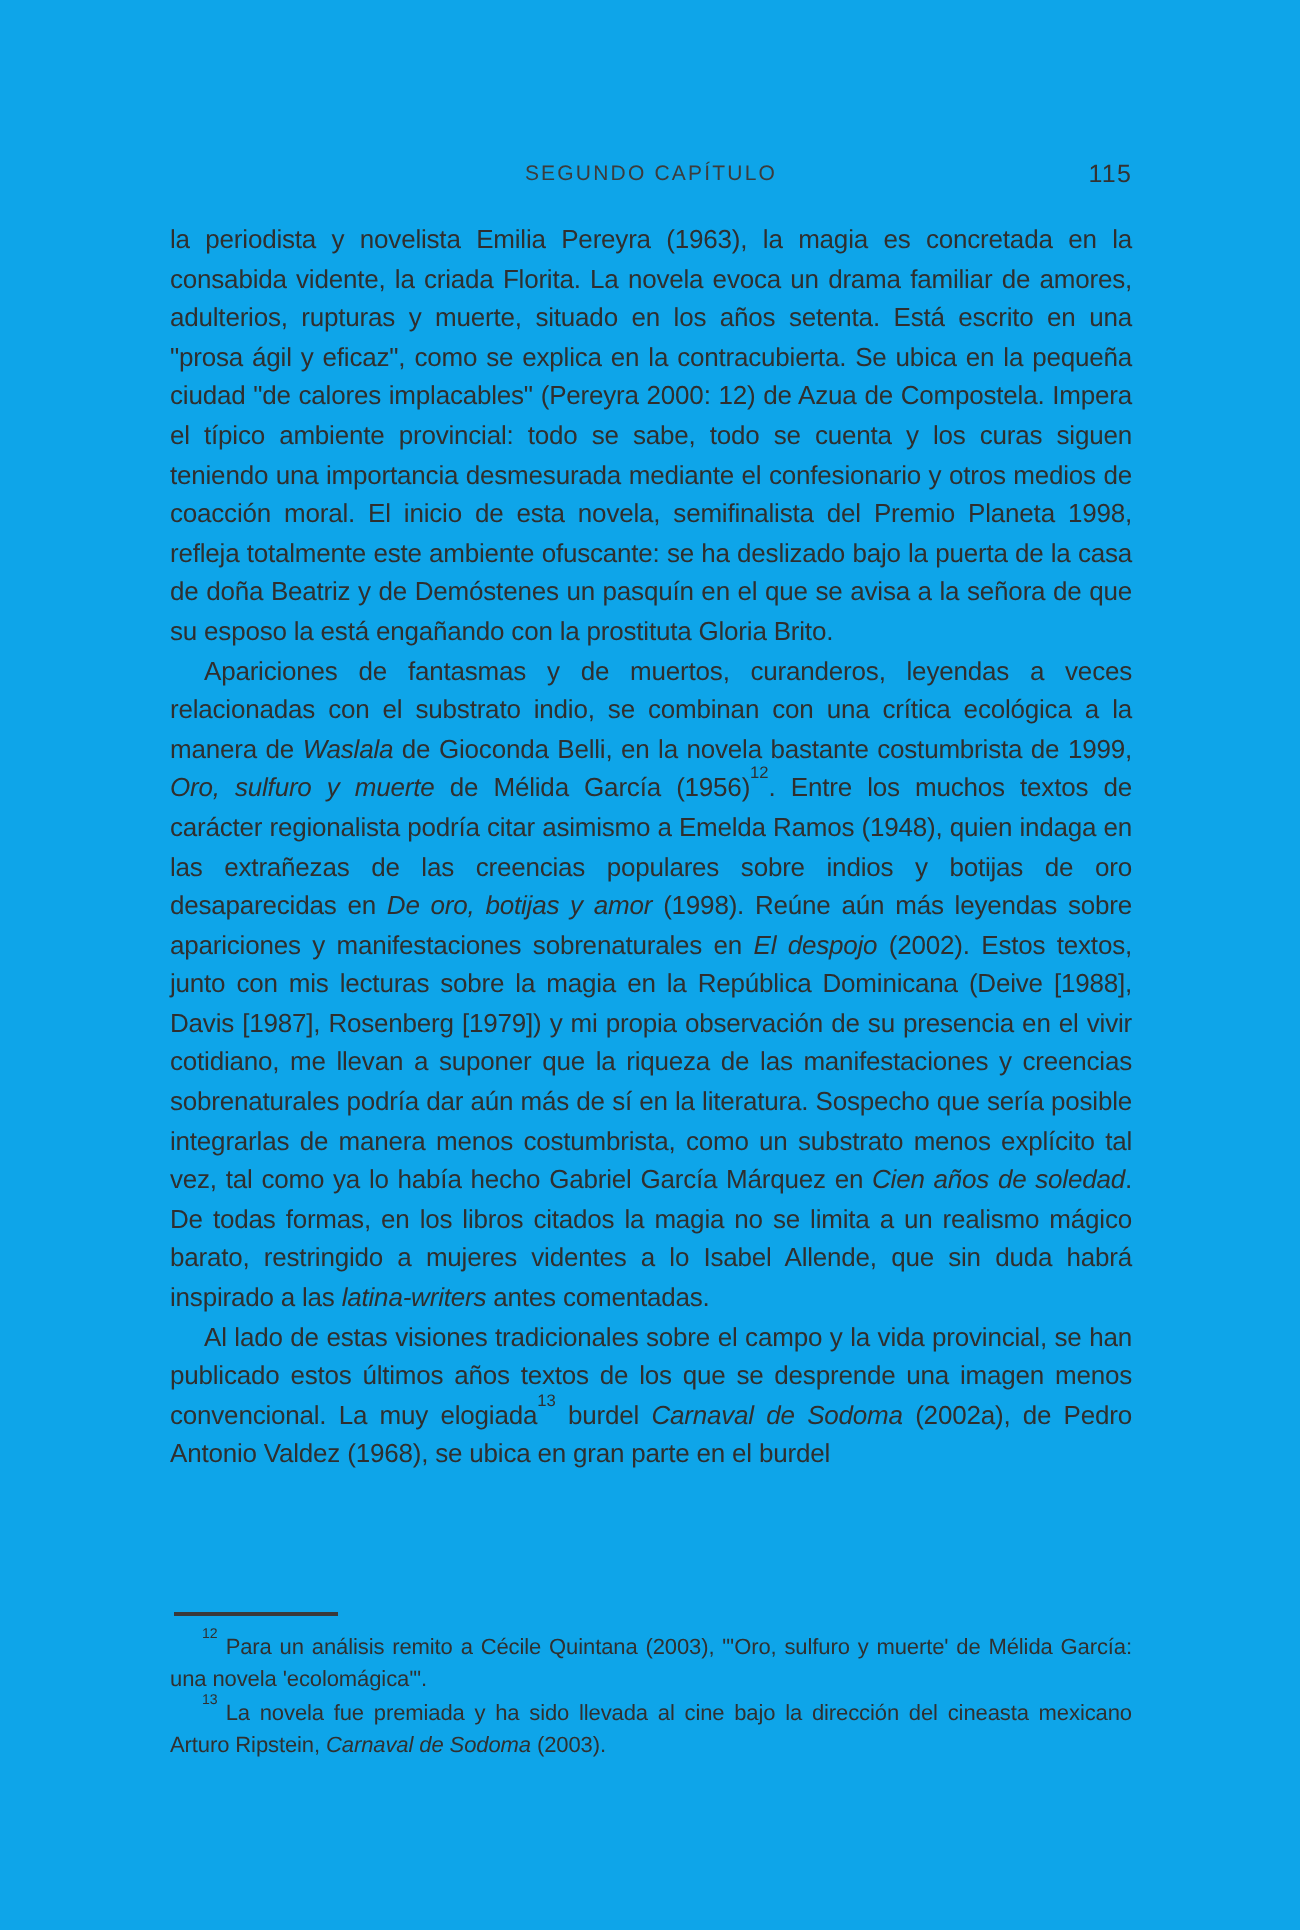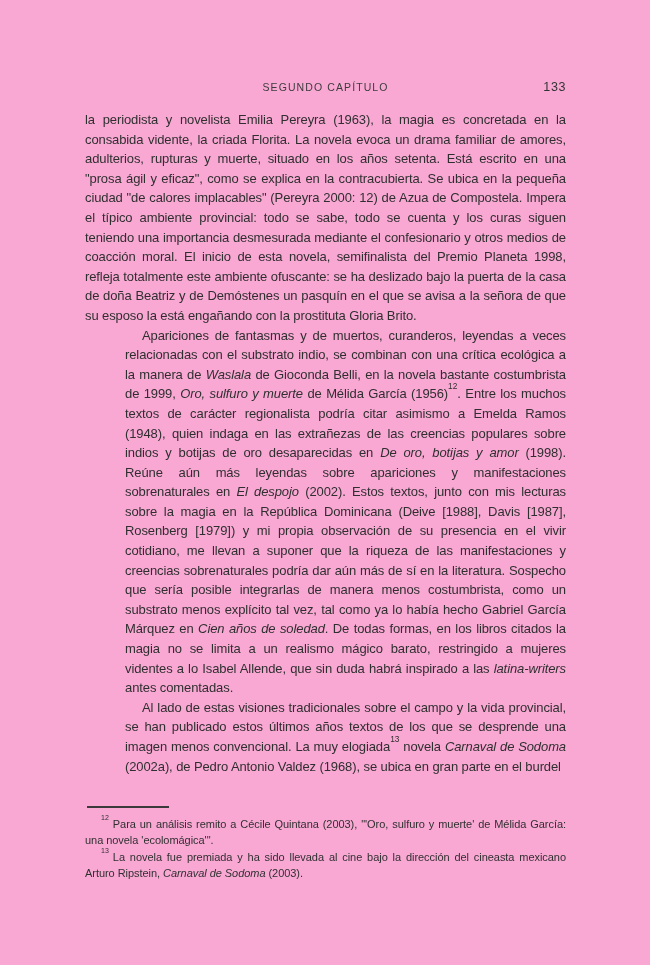--- a/index.html
+++ b/index.html
@@ -4,21 +4,21 @@
 <style>
   html, body {
     margin: 0;
     padding: 0;
     background: #fbfbf9;
   }
   .page {
     position: relative;
     width: 650px;
     height: 965px;
-    background: #f9a8d4;
+    background: #0ea5e9;
     font-family: "Liberation Sans", sans-serif;
     color: #2f2f2f;
     overflow: hidden;
   }
   .running-head {
     position: absolute;
     top: 81px;
     left: 85px;
     width: 481px;
     height: 15px;
@@ -50,21 +50,20 @@
     line-height: 19.6px;
     letter-spacing: -0.1px;
     text-align: justify;
     color: #2f2f2f;
   }
   .body-text p {
     margin: 0;
   }
   .body-text p.indent {
     text-indent: 17px;
-    margin-left: 40px;
   }
   .body-text sup, .footnote sup {
     font-size: 0.64em;
     line-height: 0;
     position: relative;
     top: -0.45em;
     letter-spacing: 0;
   }
   em {
     font-style: italic;
@@ -94,27 +93,27 @@
     margin-right: 4px;
   }
 </style>
 </head>
 <body>
 
 <div class="page">
 
   <div class="running-head">
     <div class="head-title">SEGUNDO CAPÍTULO</div>
-    <div class="page-num">133</div>
+    <div class="page-num">115</div>
   </div>
 
   <div class="body-text">
     <p><span>la periodista y novelista Emilia Pereyra (1963), la magia es concretada en la consabida vidente, la criada Florita. La novela evoca un drama familiar de amores, adulterios, rupturas y muerte, situado en los años setenta. Está escrito en una "prosa ágil y eficaz", como se explica en la contracubierta. Se ubica en la pequeña ciudad "de calores implacables" (Pereyra 2000: 12) de Azua de Compostela. Impera el típico ambiente provincial: todo se sabe, todo se cuenta y los curas siguen teniendo una importancia desmesurada mediante el confesionario y otros medios de coacción moral. El inicio de esta novela, semifinalista del Premio Planeta 1998, refleja totalmente este ambiente ofuscante: se ha deslizado bajo la puerta de la casa de doña Beatriz y de Demóstenes un pasquín en el que se avisa a la señora de que su esposo la está engañando con la prostituta Gloria Brito.</span></p>
     <p class="indent"><span>Apariciones de fantasmas y de muertos, curanderos, leyendas a veces relacionadas con el substrato indio, se combinan con una crítica ecológica a la manera de </span><em>Waslala</em><span> de Gioconda Belli, en la novela bastante costumbrista de 1999, </span><em>Oro, sulfuro y muerte</em><span> de Mélida García (1956)</span><sup>12</sup><span>. Entre los muchos textos de carácter regionalista podría citar asimismo a Emelda Ramos (1948), quien indaga en las extrañezas de las creencias populares sobre indios y botijas de oro desaparecidas en </span><em>De oro, botijas y amor</em><span> (1998). Reúne aún más leyendas sobre apariciones y manifestaciones sobrenaturales en </span><em>El despojo</em><span> (2002). Estos textos, junto con mis lecturas sobre la magia en la República Dominicana (Deive [1988], Davis [1987], Rosenberg [1979]) y mi propia observación de su presencia en el vivir cotidiano, me llevan a suponer que la riqueza de las manifestaciones y creencias sobrenaturales podría dar aún más de sí en la literatura. Sospecho que sería posible integrarlas de manera menos costumbrista, como un substrato menos explícito tal vez, tal como ya lo había hecho Gabriel García Márquez en </span><em>Cien años de soledad</em><span>. De todas formas, en los libros citados la magia no se limita a un realismo mágico barato, restringido a mujeres videntes a lo Isabel Allende, que sin duda habrá inspirado a las </span><em>latina-writers</em><span> antes comentadas.</span></p>
-    <p class="indent"><span>Al lado de estas visiones tradicionales sobre el campo y la vida provincial, se han publicado estos últimos años textos de los que se desprende una imagen menos convencional. La muy elogiada</span><sup>13</sup><span> novela </span><em>Carnaval de Sodoma</em><span> (2002a), de Pedro Antonio Valdez (1968), se ubica en gran parte en el burdel</span></p>
+    <p class="indent"><span>Al lado de estas visiones tradicionales sobre el campo y la vida provincial, se han publicado estos últimos años textos de los que se desprende una imagen menos convencional. La muy elogiada</span><sup>13</sup><span> burdel </span><em>Carnaval de Sodoma</em><span> (2002a), de Pedro Antonio Valdez (1968), se ubica en gran parte en el burdel</span></p>
   </div>
 
   <div class="footnotes">
     <div class="fn-rule"></div>
     <p class="footnote"><sup class="fn-marker">12</sup><span><span>Para un análisis remito a Cécile Quintana (2003), "'Oro, sulfuro y muerte' de Mélida García: una novela 'ecolomágica'".</span></span></p>
     <p class="footnote"><sup class="fn-marker">13</sup><span><span>La novela fue premiada y ha sido llevada al cine bajo la dirección del cineasta mexicano Arturo Ripstein, </span><em>Carnaval de Sodoma</em><span> (2003).</span></span></p>
   </div>
 
 </div>
 

